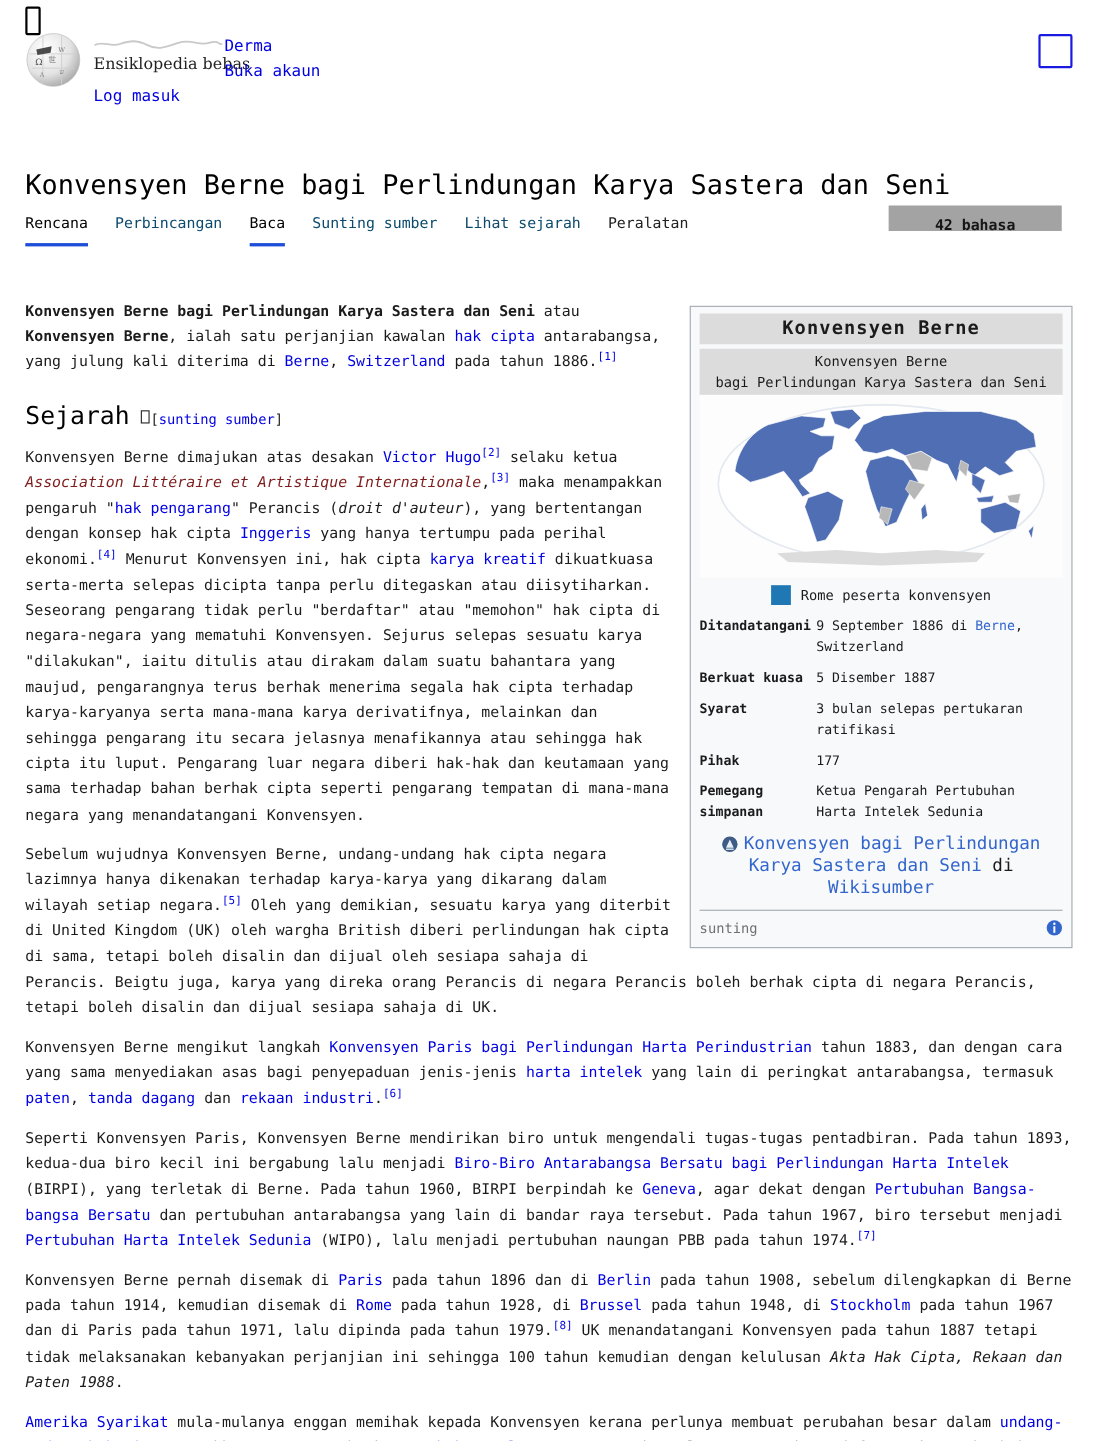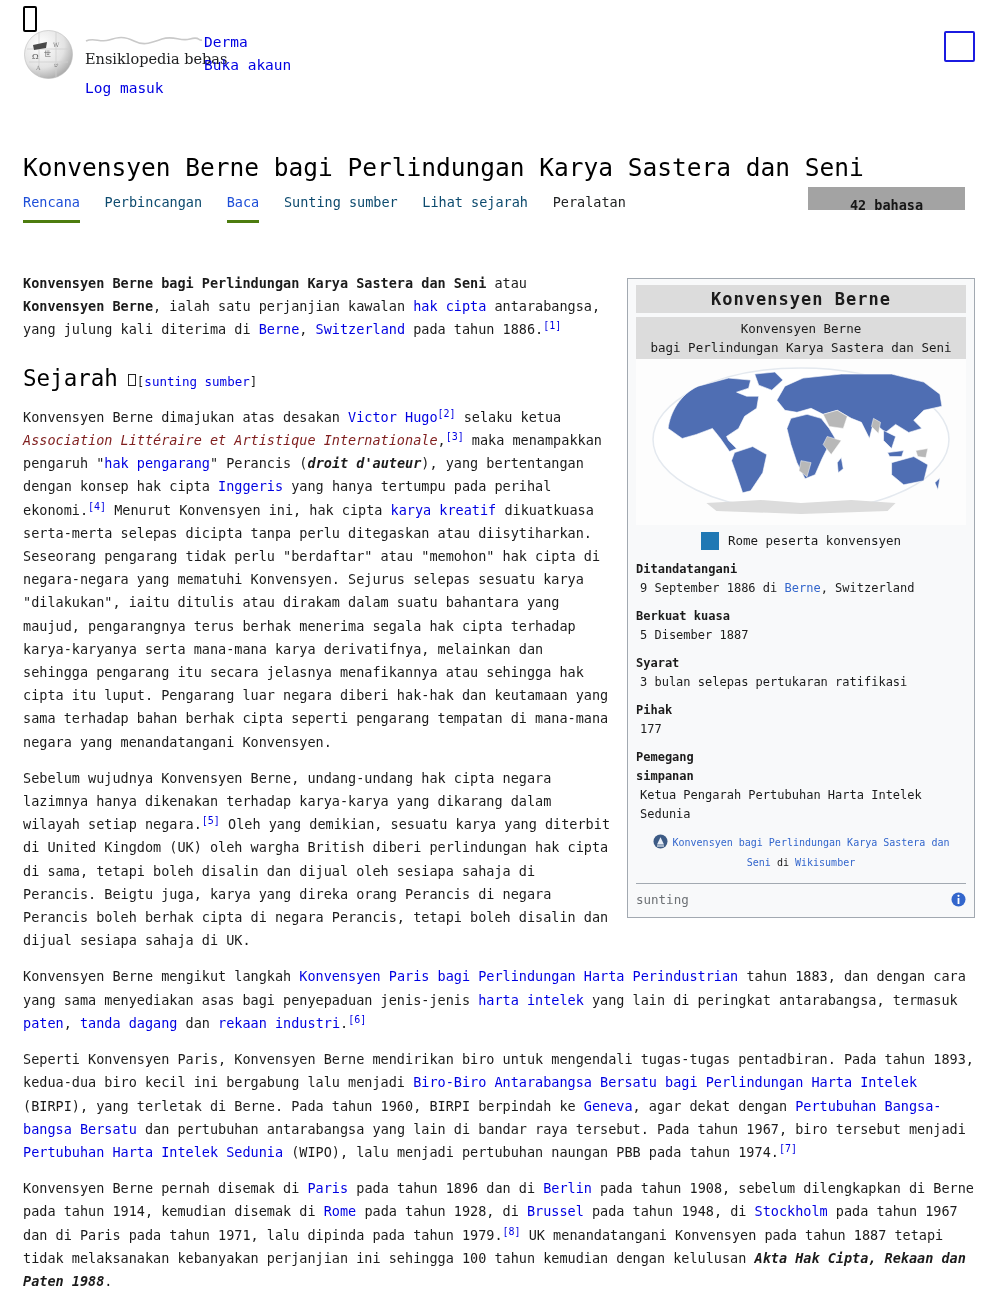--- a/index.html
+++ b/index.html
@@ -20,58 +20,58 @@
   .hlink-donate { left:204px; top:34px; }
   .hlink-create { left:204px; top:57px; }
   .hlink-login  { left:85px;  top:80px; }
   .searchbox { position:absolute; left:944px; top:31px; width:31px; height:31px;
     border:2px solid #1b1be0; border-radius:2px; background:#fff; }
   
   .article { position:relative; padding:0 25px 0 23px; }
   .page-title { font-size:24.5px; font-weight:normal; margin:13px 0 0 0; line-height:30px; color:#000; }
   .tabrow { margin-top:9px; height:33px; position:relative; white-space:nowrap; }
   .tab { display:inline-block; font-size:13.5px; margin-right:15px; padding-bottom:10px; cursor:pointer; }
-  .tab-active { color:#1d4ed8; border-bottom:3px solid #4d7c0f; }
+  .tab-active { color:#000000; border-bottom:3px solid #1d4ed8; }
   .tab-link { color:#0c4a6e; }
   .tab-plain { color:#202122; }
   .langbtn { position:absolute; right:10px; top:-5px; width:157px; height:23px;
     border:8px solid #a3a3a3; text-align:center; font-weight:bold; font-size:13.5px;
     line-height:20px; background:#a3a3a3; cursor:pointer; }
   .fromwiki { position:absolute; left:582px; top:74px; font-size:13.5px; line-height:23px; color:#202122; }
   
   .content { margin-top:47px; font-size:13.5px; line-height:23.2px; color:#1b1b1b; }
   .content p { margin:0 0 13px 0; }
   .sect-head { font-size:22.5px; font-weight:normal; margin:25px 0 13px 0; color:#000; }
   .edit-box { display:inline-block; width:8px; height:12px; border:1px solid #222;
     margin:0 1px 0 10px; vertical-align:baseline; }
   .edit-link { font-size:12.5px; color:#1b1b1b; }
   .edit-link .inner { color:#0000e2; cursor:pointer; }
   
   .seg-b { font-weight:bold; }
-  .seg-i { font-style:italic;font-weight:bold; }
+  .seg-i { font-style:italic; }
   .seg-link { color:#0000e2; cursor:pointer; }
   .seg-ilink { color:#7f1d1d; font-style:italic; cursor:pointer; }
   .seg-iblink { color:#3366cc; cursor:pointer; }
   sup.seg-sup { color:#0000e2; font-size:10px; line-height:0; cursor:pointer; }
   
   .infobox { float:right; width:348px; margin:6px 0 16px 16px;
     border:1px solid #a2a9b1; background:#f8f9fa; padding:6px 8px 4px 8px;
     font-size:12px; line-height:19px; }
   .ib-title { background:#dcdcdc; text-align:center; font-weight:bold; font-size:17px;
     line-height:26px; letter-spacing:1px; padding:1px 0; }
   .ib-subtitle { background:#dcdcdc; text-align:center; font-size:12.5px; line-height:19px;
     padding:2px 0; margin-top:4px; }
   .ib-mapwrap { background:#fdfdfd; padding:7px 0 2px 0; text-align:center; }
   .ib-legend { display:flex; justify-content:center; align-items:center; gap:9px;
     margin:6px 0 10px 0; font-size:12.5px; }
   .ib-swatch { width:18px; height:18px; flex:none; }
-  .ib-row { display:flex; margin:0 12px 9px 0;flex-direction:column; }
+  .ib-row { display:flex; margin:0 12px 9px 0; }
   .ib-label { width:102px; flex:none; font-weight:bold; font-size:12px; line-height:19px; }
   .ib-value { font-size:12px; line-height:19px; padding-left:4px; }
-  .ib-wikisource { text-align:center; font-size:10px; line-height:20px; margin:8px 2px 10px 2px; }
+  .ib-wikisource { text-align:center; font-size:16px; line-height:20px; margin:8px 2px 10px 2px; }
   .ws-icon { display:inline-block; vertical-align:-3px; margin-right:5px; }
   .ib-footer { border-top:1px solid #a2a9b1; margin-top:4px; padding:6px 0 4px 0;
     display:flex; justify-content:space-between; align-items:center; }
   .ib-edit { color:#6d7175; font-size:12.5px; cursor:pointer; }
   .info-icon { cursor:pointer; }
 </style>
 </head>
 <body>
 
 <div class="header">

